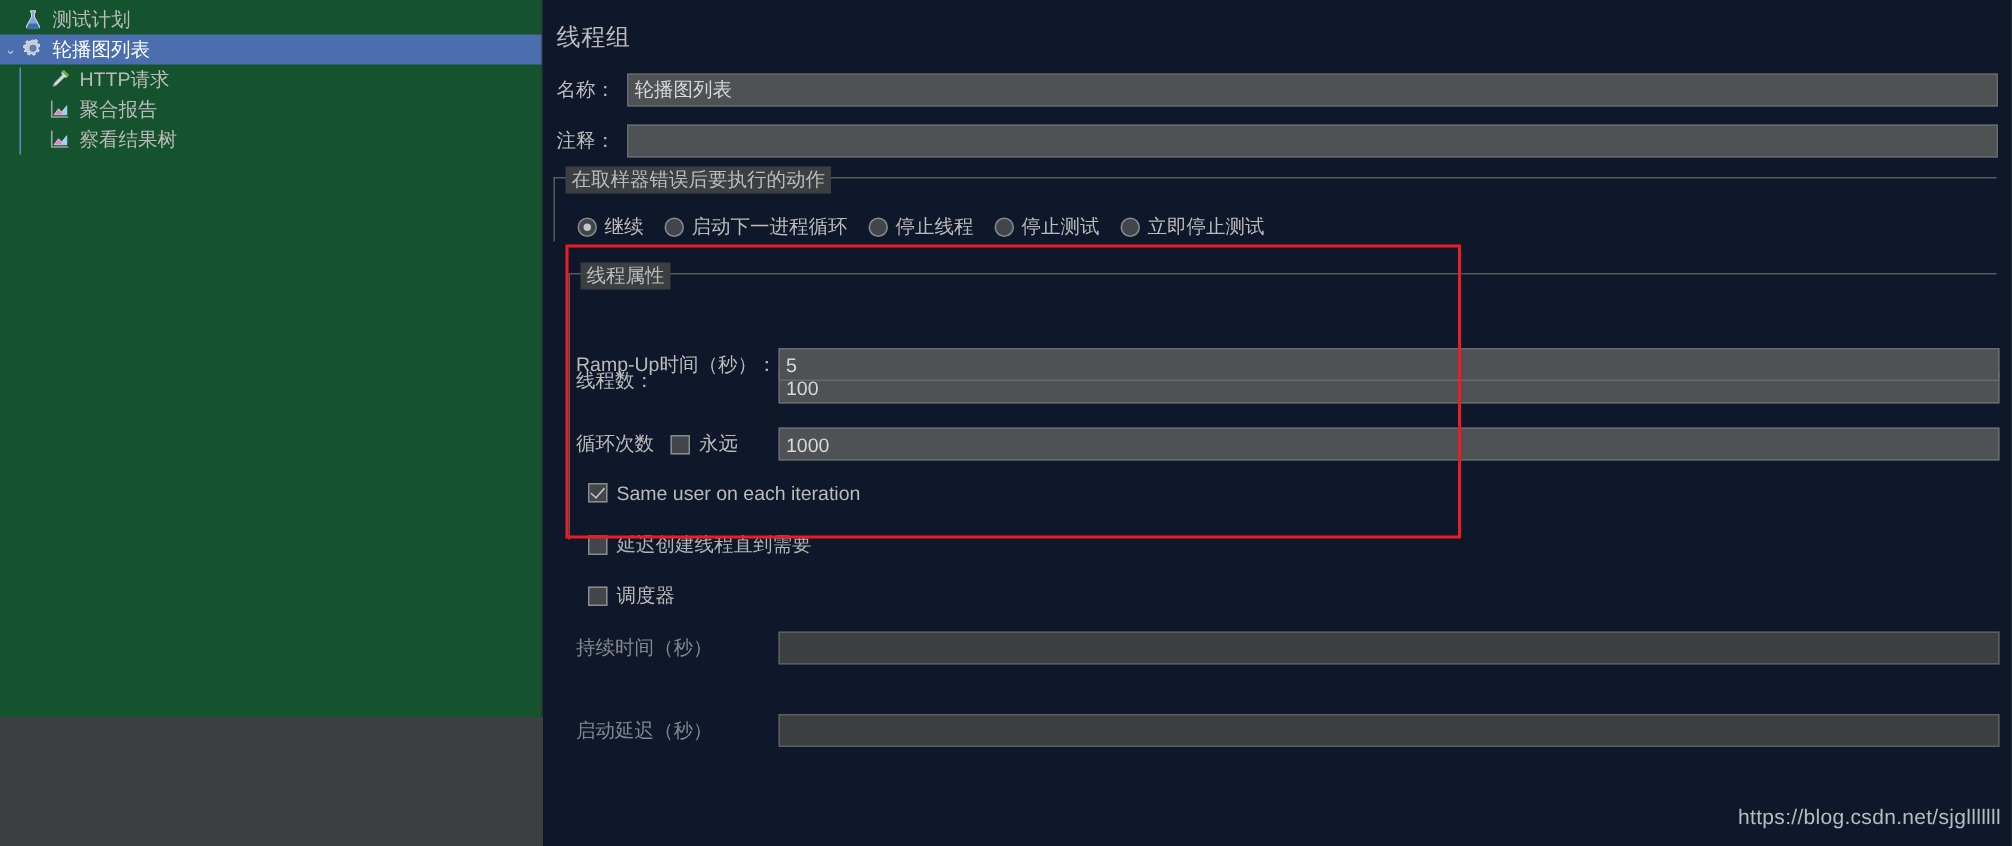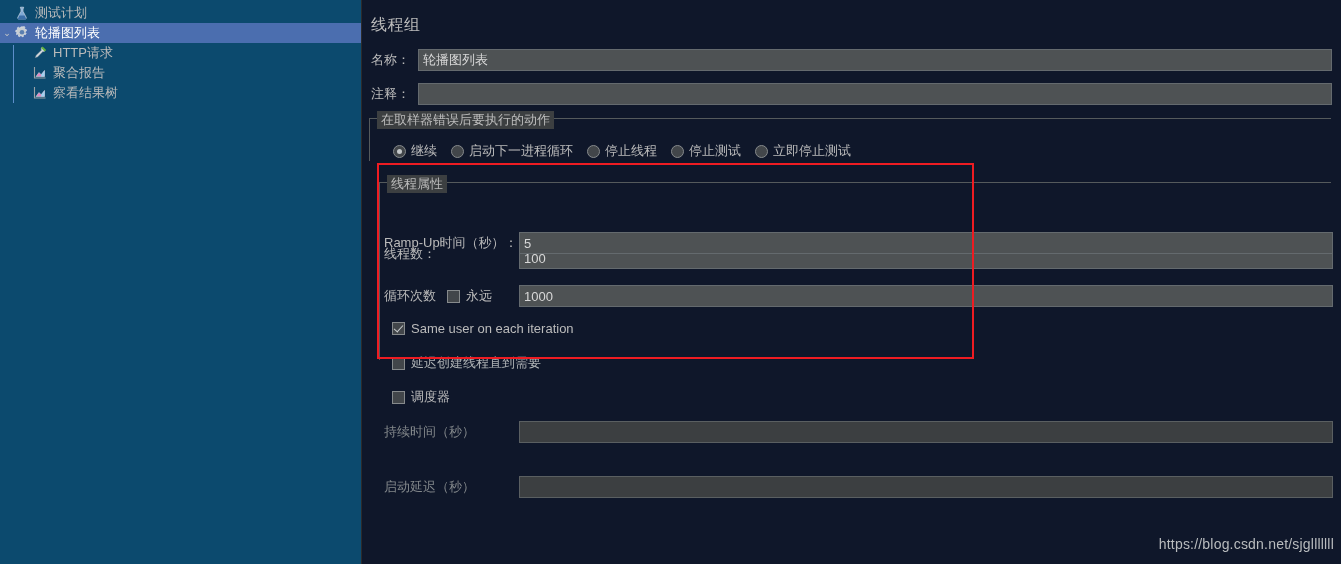--- a/index.html
+++ b/index.html
@@ -6,22 +6,22 @@
   html, body {
     width: 1341px; height: 564px;
     background: #3c3f41;
     font-family: "Liberation Sans", "DejaVu Sans", sans-serif;
     overflow: hidden;
   }
   .app { position: relative; width: 1341px; height: 564px; display: flex; background: #3c3f41; }
 
   
   .tree-panel {
-    width: 362px; height: 564px;
-    background: #0c4a6e;
+    width: 362px; height: 478px;
+    background: #14532d;
     border-right: 1px solid #2b2b2b;
     position: relative;
     padding-top: 3px;
   }
   .tree-row {
     height: 20px; display: flex; align-items: center;
     color: #bbbbbb; font-size: 13px; white-space: nowrap;
     position: relative;
   }
   .tree-row.selected { background: #4b6eaf; color: #ffffff; }
@@ -212,21 +212,21 @@
     <div class="field-row" style="left:9px; top:83px; width:964px;">
       <span class="field-label" style="width:47px;">注释：</span>
       <input class="text-input" style="width: 914px;" type="text" value="">
     </div>
 
     <div class="groupbox" style="left:7px; top:111px; width:962px; height:50px;">
       <div class="gb-border"></div>
       <div class="gb-title">在取样器错误后要执行的动作</div>
     </div>
 
-    <div class="radio-group" style="left:31px; top:142px;">
+    <div class="radio-group" style="left:23px; top:142px;">
       <span class="radio-item checked">
         <span class="radio-mark"></span>
         <span class="radio-label">继续</span>
       </span>
       <span class="radio-item">
         <span class="radio-mark"></span>
         <span class="radio-label">启动下一进程循环</span>
       </span>
       <span class="radio-item">
         <span class="radio-mark"></span>

